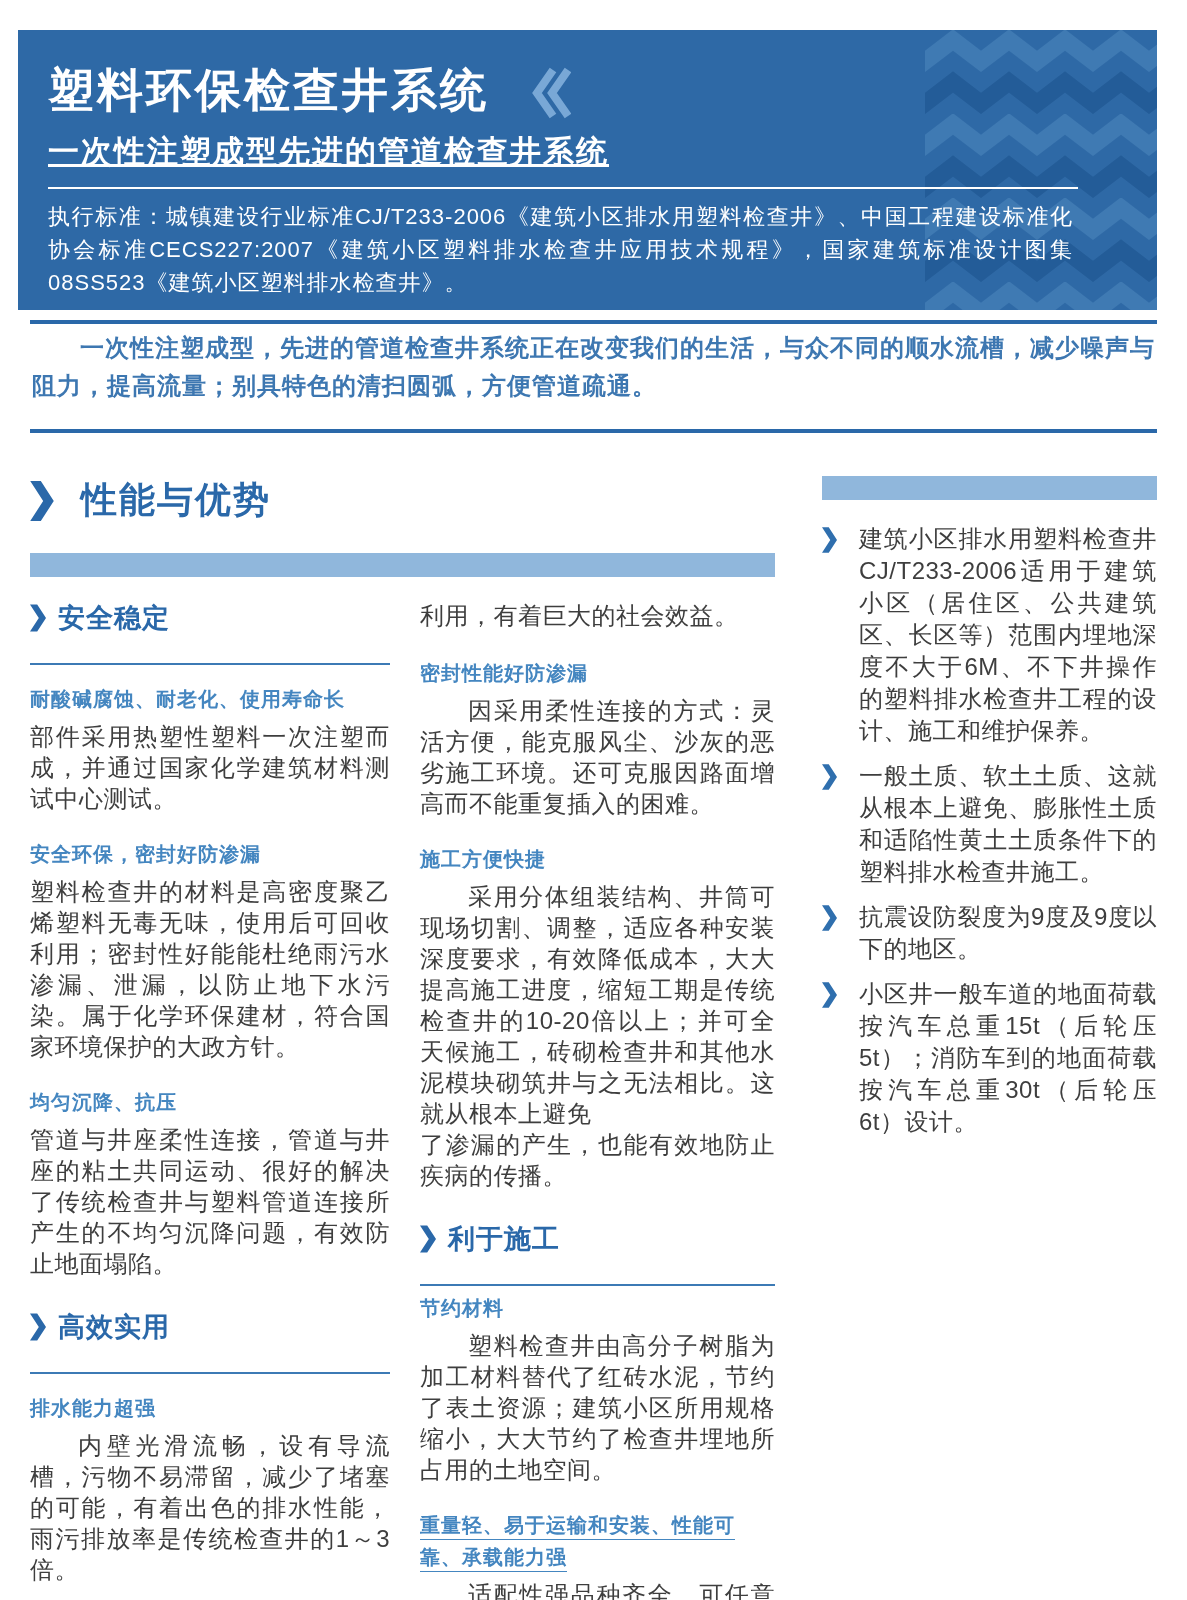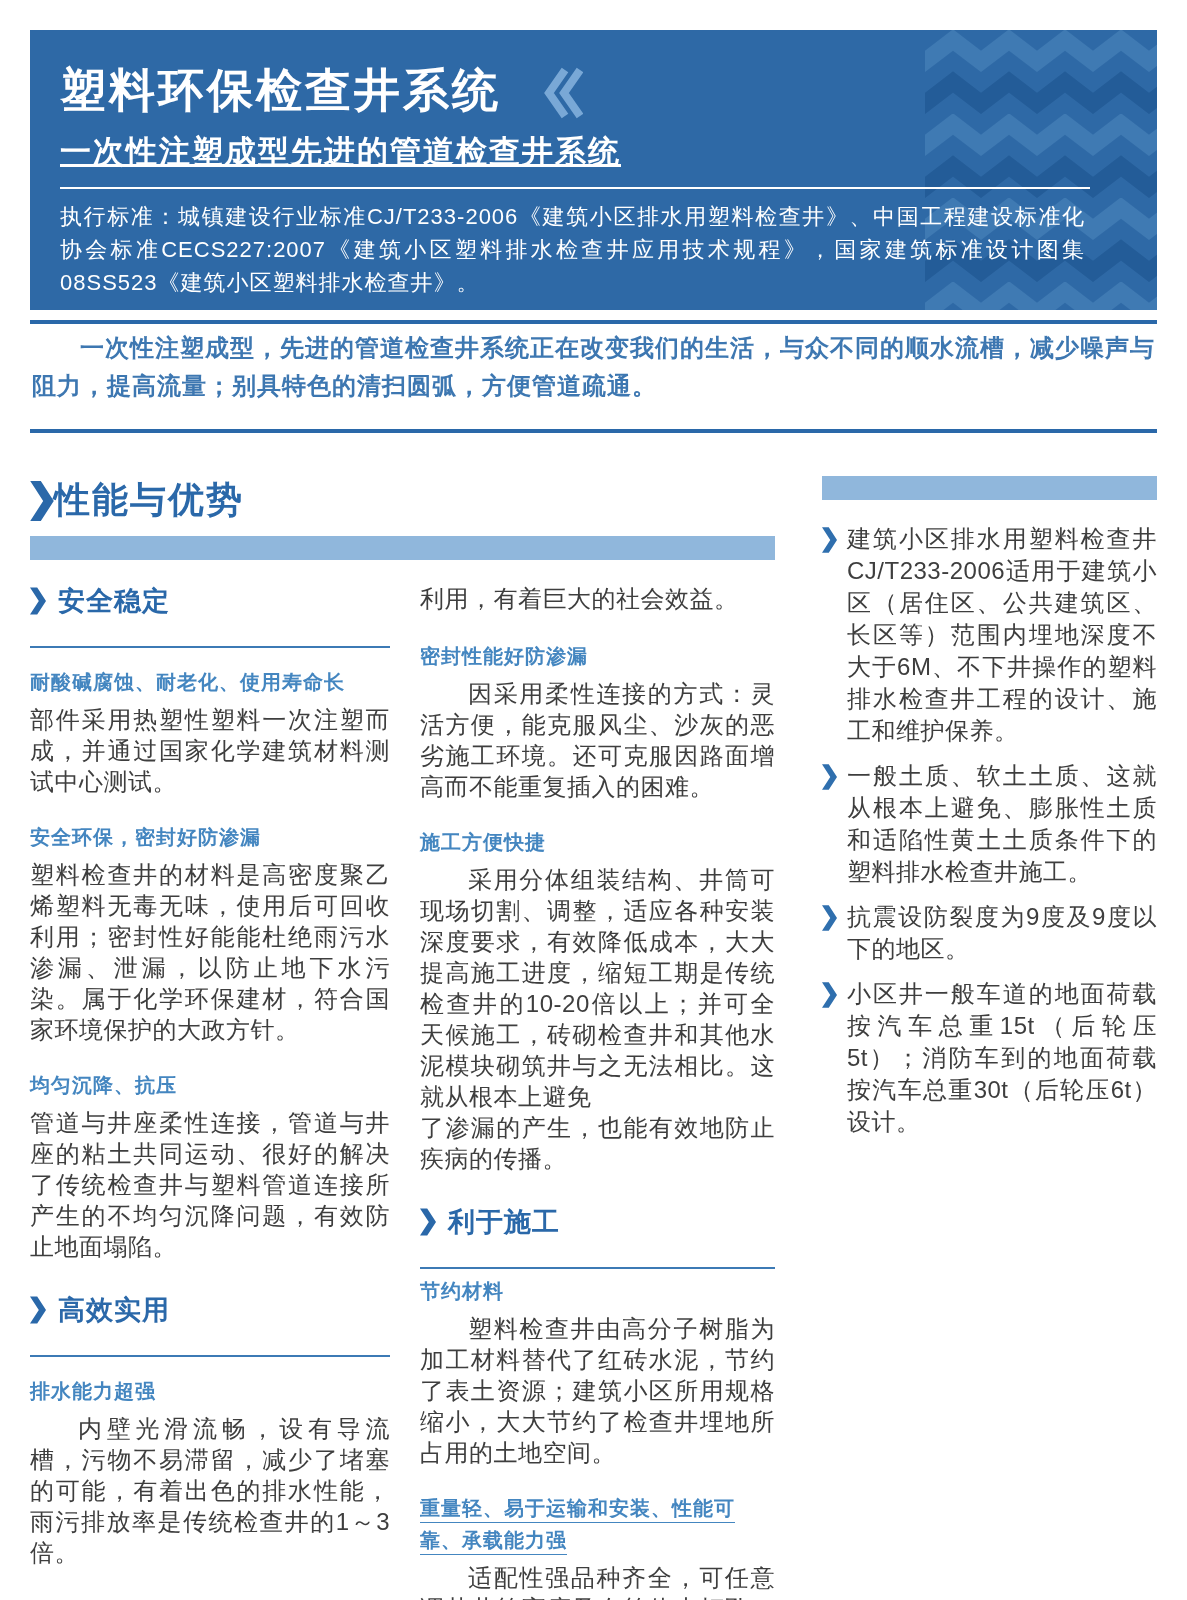--- a/index.html
+++ b/index.html
@@ -6,21 +6,21 @@
   html, body { background: #ffffff; }
   body {
     width: 1187px; height: 1600px;
     font-family: "Liberation Sans", sans-serif;
     position: relative; overflow: hidden;
   }
   .page { position: absolute; inset: 0; background: #ffffff; }
 
   
   .banner {
-    position: absolute; left: 30px; top: 30px; right: 30px; height: 280px;
+    position: absolute; left: 18px; top: 30px; right: 30px; height: 280px;
     background: var(--header-bg, #2e69a6);
     overflow: hidden;
   }
   .banner-pattern { position: absolute; top: 0; right: 0; width: 232px; height: 100%; }
   .banner-content { position: relative; z-index: 2; padding: 28px 0 0 30px; }
   .title-row { display: flex; align-items: center; gap: 40px; }
   .main-title {
     color: #ffffff; font-size: 46px; font-weight: bold; letter-spacing: 3px; line-height: 52px;
   }
   .title-mark { margin-top: 6px; flex: 0 0 auto; }
@@ -44,21 +44,21 @@
   .intro p {
     color: var(--intro-blue, #3d77b1); font-size: 24px; line-height: 38px;
     font-weight: 600; letter-spacing: 1px; text-indent: 2em; text-align: justify;
   }
 
   
   .content { position: absolute; left: 30px; right: 30px; top: 476px; display: flex; gap: 47px; }
   .perf-wrap { width: 745px; flex: 0 0 auto; }
   .app-wrap  { width: 335px; flex: 0 0 auto; }
 
-  .section-head { display: flex; align-items: center; gap: 0; margin-bottom: 11px; }
+  .section-head { display: flex; align-items: center; gap: 27px; margin-bottom: 28px; }
   .section-head .txt {
     color: var(--accent, #2a68a9); font-size: 36px; font-weight: bold; letter-spacing: 2px;
   }
   .light-bar { height: 24px; background: var(--light-bar, #90b7dc); margin-bottom: 23px; }
 
   .cols { display: flex; gap: 30px; }
   .col1 { width: 360px; flex: 0 0 auto; }
   .col2 { width: 355px; flex: 0 0 auto; }
 
   .subhead {
@@ -78,21 +78,21 @@
 
   .para {
     color: var(--body-text, #3e3e3e); font-size: 24px; line-height: 31px;
     text-align: justify; text-justify: inter-character; letter-spacing: 0.5px;
   }
   .para.indent { text-indent: 2em; }
   .gap-after { margin-bottom: 26px; }
 
   
   .bullets { margin-top: 0; }
-  .bullet { display: flex; gap: 10px; margin-bottom: 13px; }
+  .bullet { display: flex; gap: 22px; margin-bottom: 13px; }
   .bullet .marker { flex: 0 0 auto; margin-top: 4px; }
   .bullet .para { flex: 1 1 auto; line-height: 32px; }
 </style>
 </head>
 <body>
 
 <div class="page">
 
   <div class="banner">
     <svg class="banner-pattern" width="232" height="280" viewBox="0 0 232 280" preserveAspectRatio="none" aria-hidden="true">

